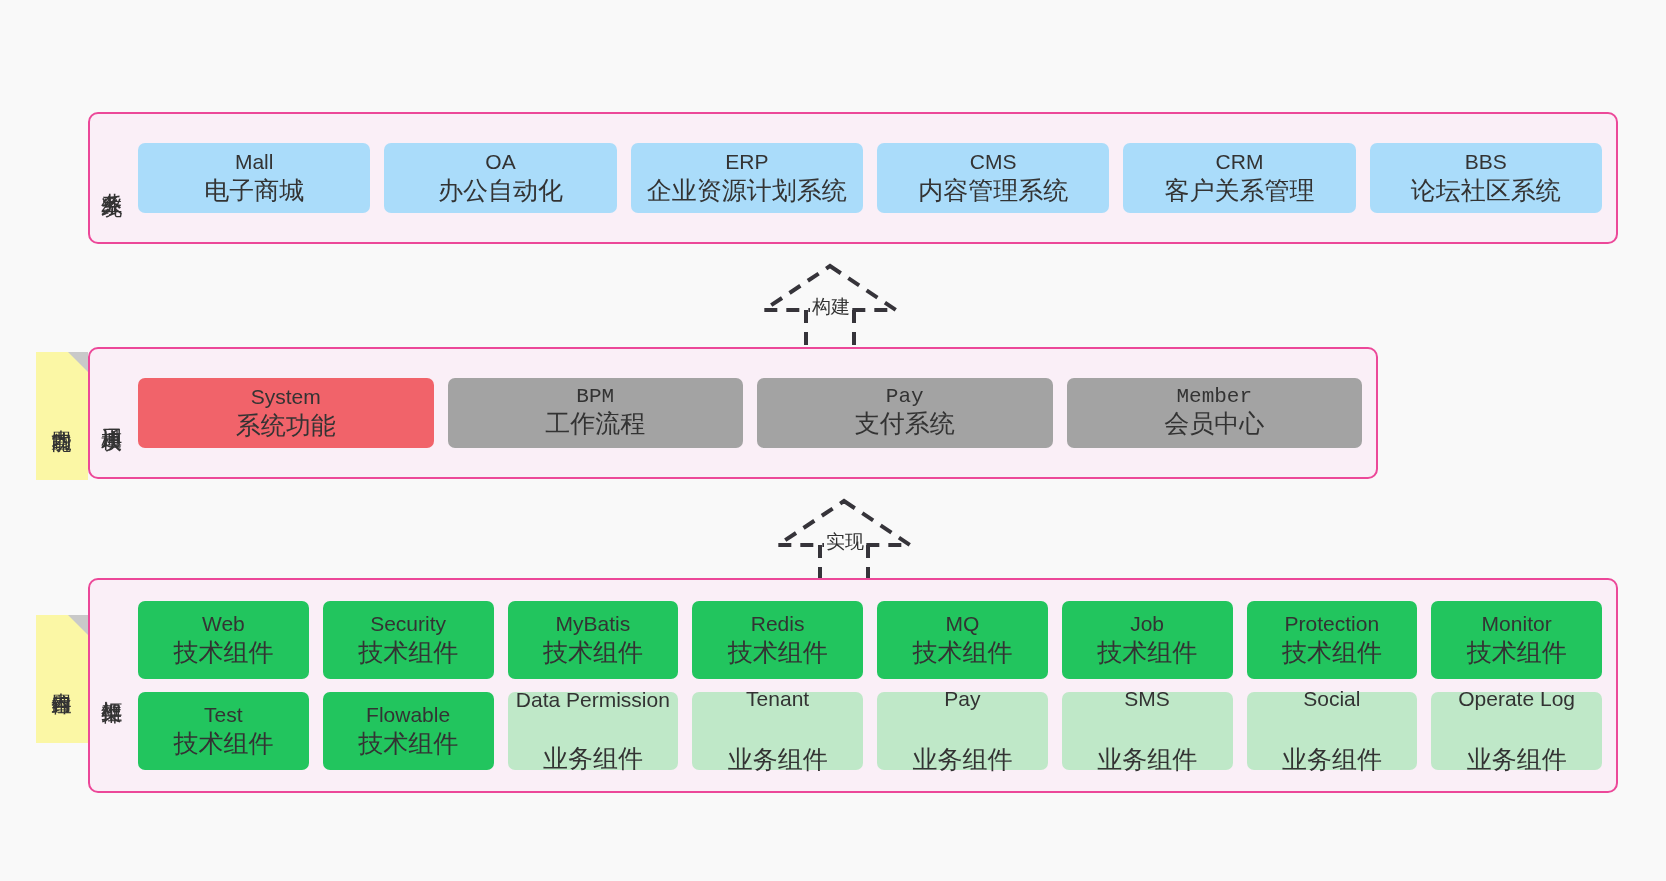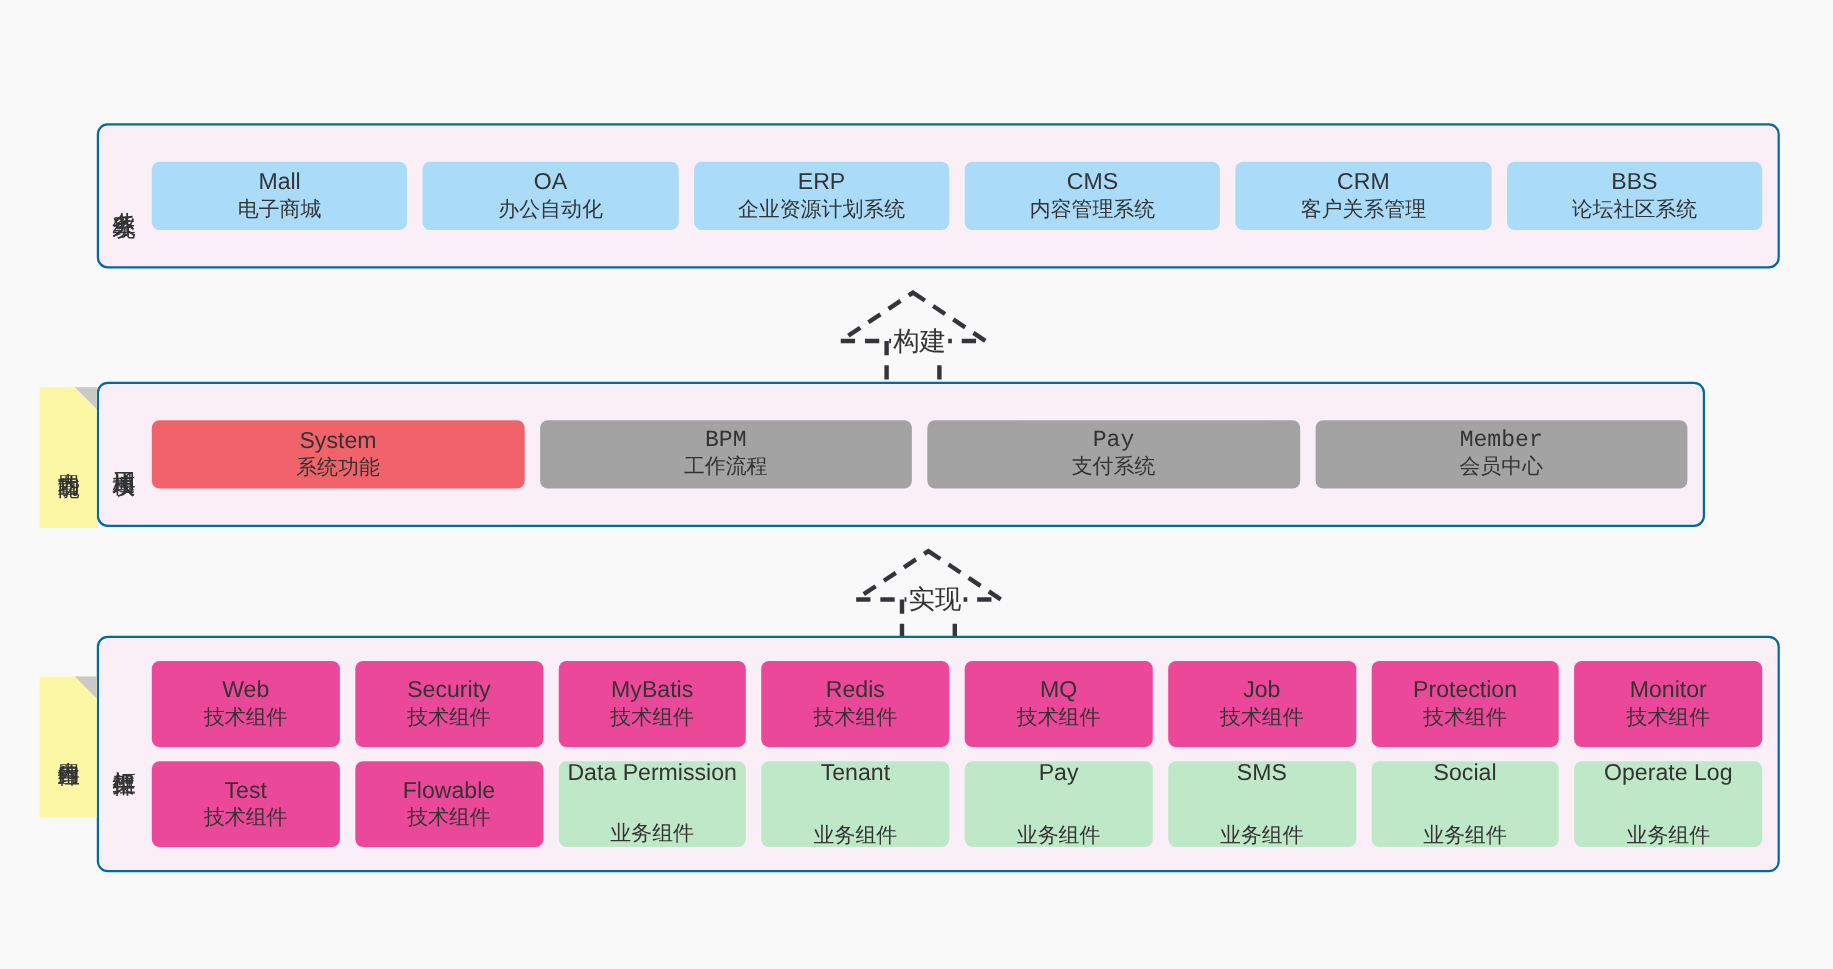--- a/index.html
+++ b/index.html
@@ -10,21 +10,21 @@
     color:#333333;
     overflow:hidden;
     position:relative;
   }
   #stage{position:absolute;left:0;top:0;width:1666px;height:881px;}
 
   
   .layer{
     position:absolute;
     background:#faeff7;
-    border:2px solid #0369a1;
+    border:2px solid #ec4899;
     border-radius:10px;
     box-sizing:border-box;
     display:flex;
     align-items:stretch;
   }
   .layer-title{
     width:44px;
     flex:0 0 44px;
     display:flex;
     align-items:center;
@@ -58,27 +58,27 @@
     display:flex;
     flex-direction:column;
     align-items:center;
     justify-content:center;
     box-sizing:border-box;
     text-align:center;
     line-height:1.26;
     padding:6px 4px;
   }
   .box .t1{font-size:21px;}
-  .box .t2{font-size:19px;}
+  .box .t2{font-size:25px;}
 
   
   .c-blue{background:#aadcfa;}
   .c-red{background:#f1636a;}
   .c-pink{background:#a3a3a3;font-family:Liberation Mono, monospace;}
-  .c-green{background:#ec4899;}
+  .c-green{background:#22c55e;}
   .c-lgreen{background:#bfe8c8;gap:32px;}
 
   
   .note{
     position:absolute;
     background:#fbf7a5;
     box-sizing:border-box;
     display:flex;
     align-items:center;
     justify-content:center;
@@ -97,21 +97,21 @@
     width:0;height:0;
     border-top:20px solid #c9c9c9;
     border-left:20px solid transparent;
   }
 
   
   .connector{position:absolute;}
   .connector svg{display:block;overflow:visible;}
   .conn-label{
     position:absolute;
-    font-size:24px;
+    font-size:19px;
     color:#333;
     background:#f9f9f9;
     padding:0 2px;
     white-space:nowrap;
     user-select:none;
   }
 </style>
 </head>
 <body>
 
@@ -150,21 +150,21 @@
   </div>
 
   <div class="connector" style="left:760px;top:262px;width:140px;height:86px;">
     <svg width="140" height="86" viewBox="0 0 140 86">
       <polygon points="70,4 136,48 4,48" fill="#f9f9f9" stroke="#36343a" stroke-width="4" stroke-dasharray="13,9" stroke-linejoin="miter"></polygon>
       <path d="M46,48 L46,86 M94,48 L94,86" fill="none" stroke="#36343a" stroke-width="4" stroke-dasharray="13,9"></path>
     </svg>
     <span class="conn-label" style="left:50px;top:32px;">构建</span>
   </div>
 
-  <div class="layer" id="layer-1" style="left:88px;top:347px;width:1462px;height:132px;">
+  <div class="layer" id="layer-1" style="left:88px;top:347px;width:1290px;height:132px;">
     <div class="layer-title">通用模块</div>
     <div class="layer-body">
       <div class="box-row">
         <div class="box c-red">
           <span class="t1">System</span>
           <span class="t2">系统功能</span>
         </div>
         <div class="box c-pink">
           <span class="t1">BPM</span>
           <span class="t2">工作流程</span>

